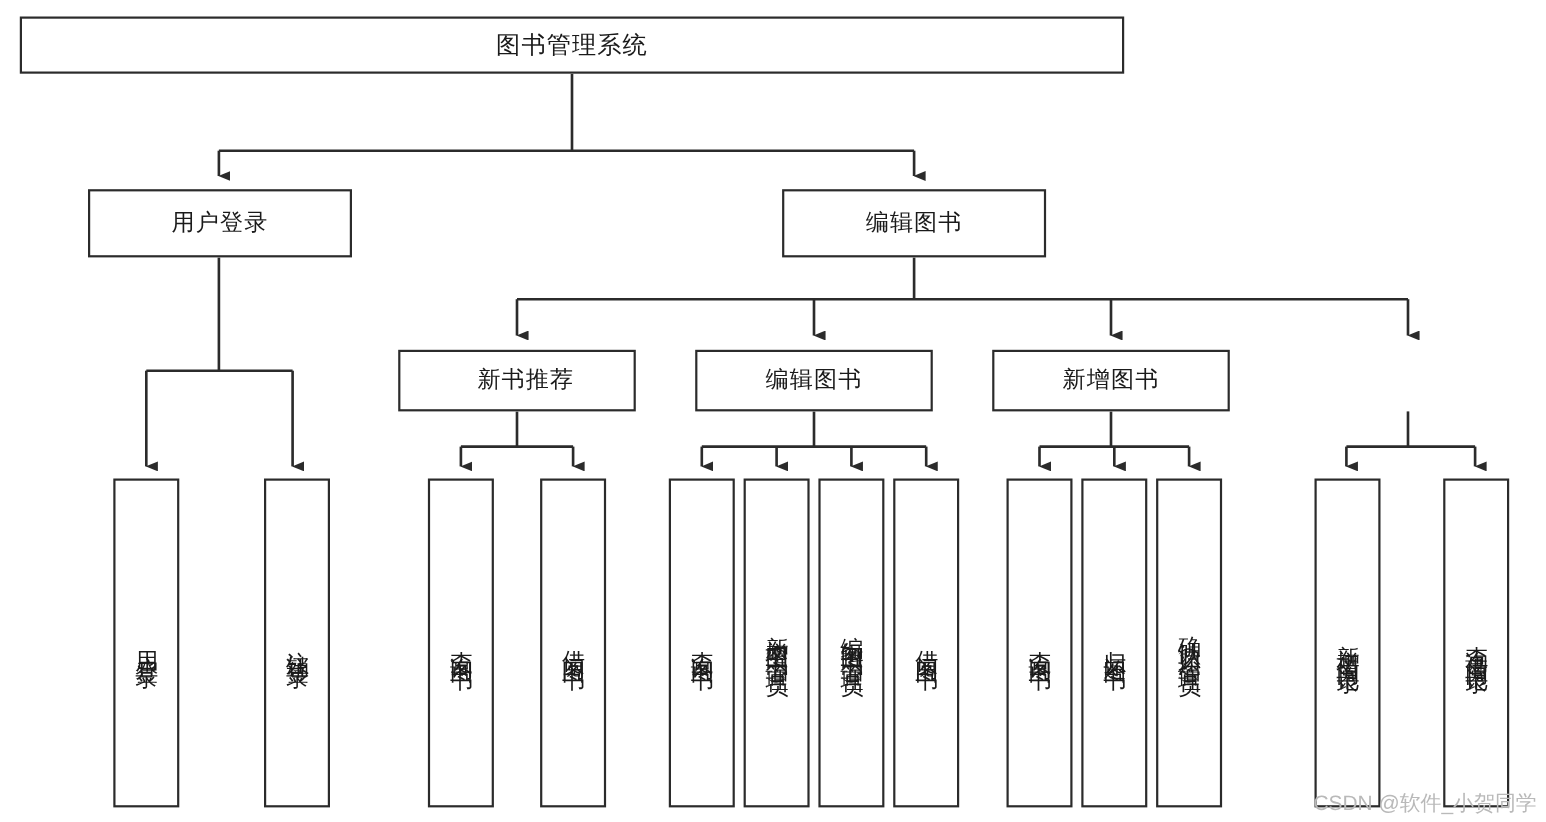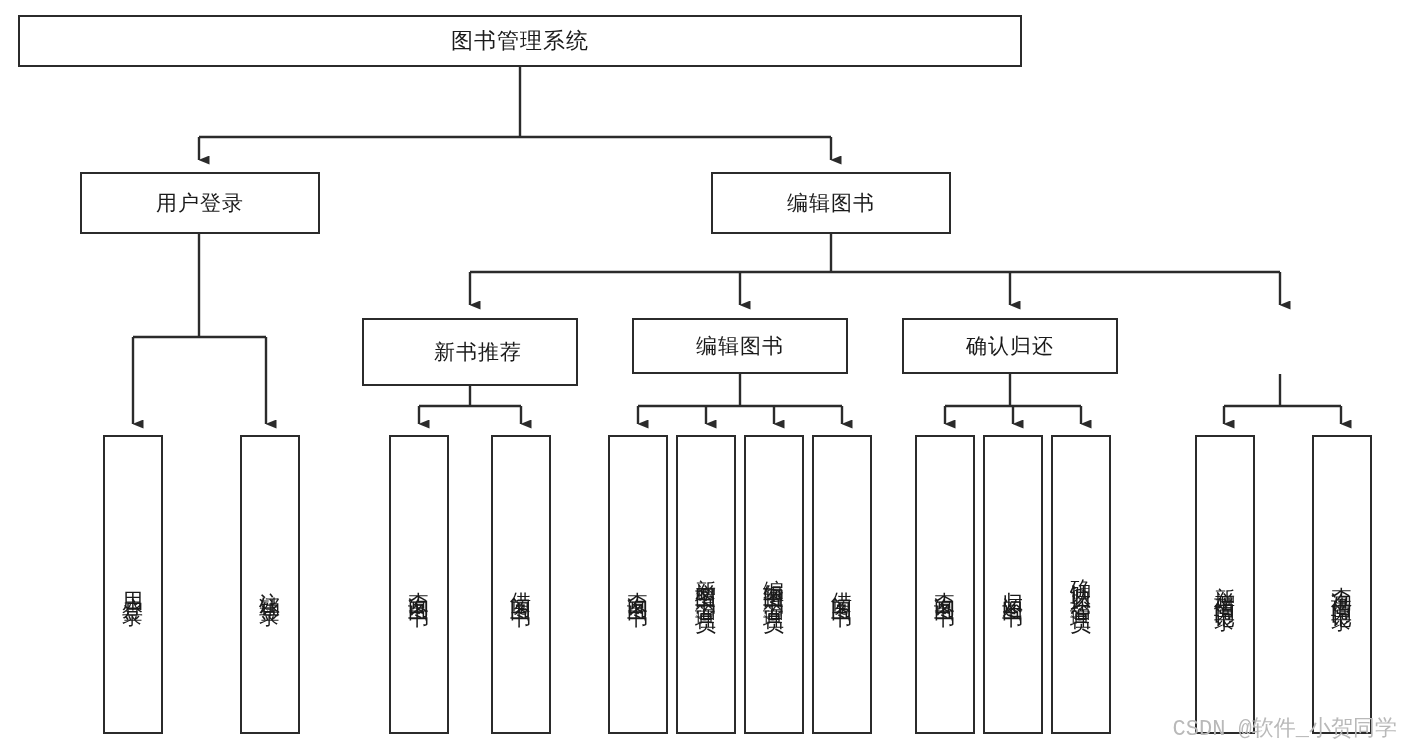--- a/index.html
+++ b/index.html
@@ -59,25 +59,25 @@
     line-height: 1;
     margin: 0 auto;
   }
   .node.root .label {
     font-size: 22px;
   }
   #watermark {
     position: absolute;
     right: 8px;
     bottom: 4px;
-    font-size: 22px;
+    font-size: 19px;
     color: #b9b9b9;
     z-index: 3;
     white-space: nowrap;
-    font-family: Liberation Mono, monospace;
+    font-family: Liberation Sans, sans-serif;
   }
 </style>
 </head>
 <body>
 
 <div id="diagram-root">
 
   <svg class="connectors" viewBox="0 0 1405 747" xmlns="http://www.w3.org/2000/svg">
     <defs>
       <marker id="arrow" markerWidth="9" markerHeight="11" refX="4.5" refY="10.5" orient="auto" markerUnits="userSpaceOnUse">
@@ -132,28 +132,28 @@
     <span class="label">图书管理系统</span>
   </div>
 
   <div class="node horizontal" style="left:80px; top:172px; width:240px; height:62px;">
     <span class="label">用户登录</span>
   </div>
   <div class="node horizontal" style="left:711px; top:172px; width:240px; height:62px;">
     <span class="label">编辑图书</span>
   </div>
 
-  <div class="node horizontal" style="left:362px; top:318px; width:216px; height:68px;padding-left:16px;">
+  <div class="node horizontal" style="left:362px; top:318px; width:216px; height:56px;padding-left:16px;">
     <span class="label">新书推荐</span>
   </div>
   <div class="node horizontal" style="left:632px; top:318px; width:216px; height:56px;">
     <span class="label">编辑图书</span>
   </div>
   <div class="node horizontal" style="left:902px; top:318px; width:216px; height:56px;">
-    <span class="label">确认归还</span>
+    <span class="label">新增图书</span>
   </div>
 
   <div class="node vertical" style="left:103px; top:435px; width:60px; height:299px;">
     <span class="label" style="margin-top: 137.5px;">用户登录</span>
   </div>
   <div class="node vertical" style="left:240px; top:435px; width:60px; height:299px;">
     <span class="label" style="margin-top: 137.5px;">注销登录</span>
   </div>
 
   <div class="node vertical" style="left:389px; top:435px; width:60px; height:299px;">

